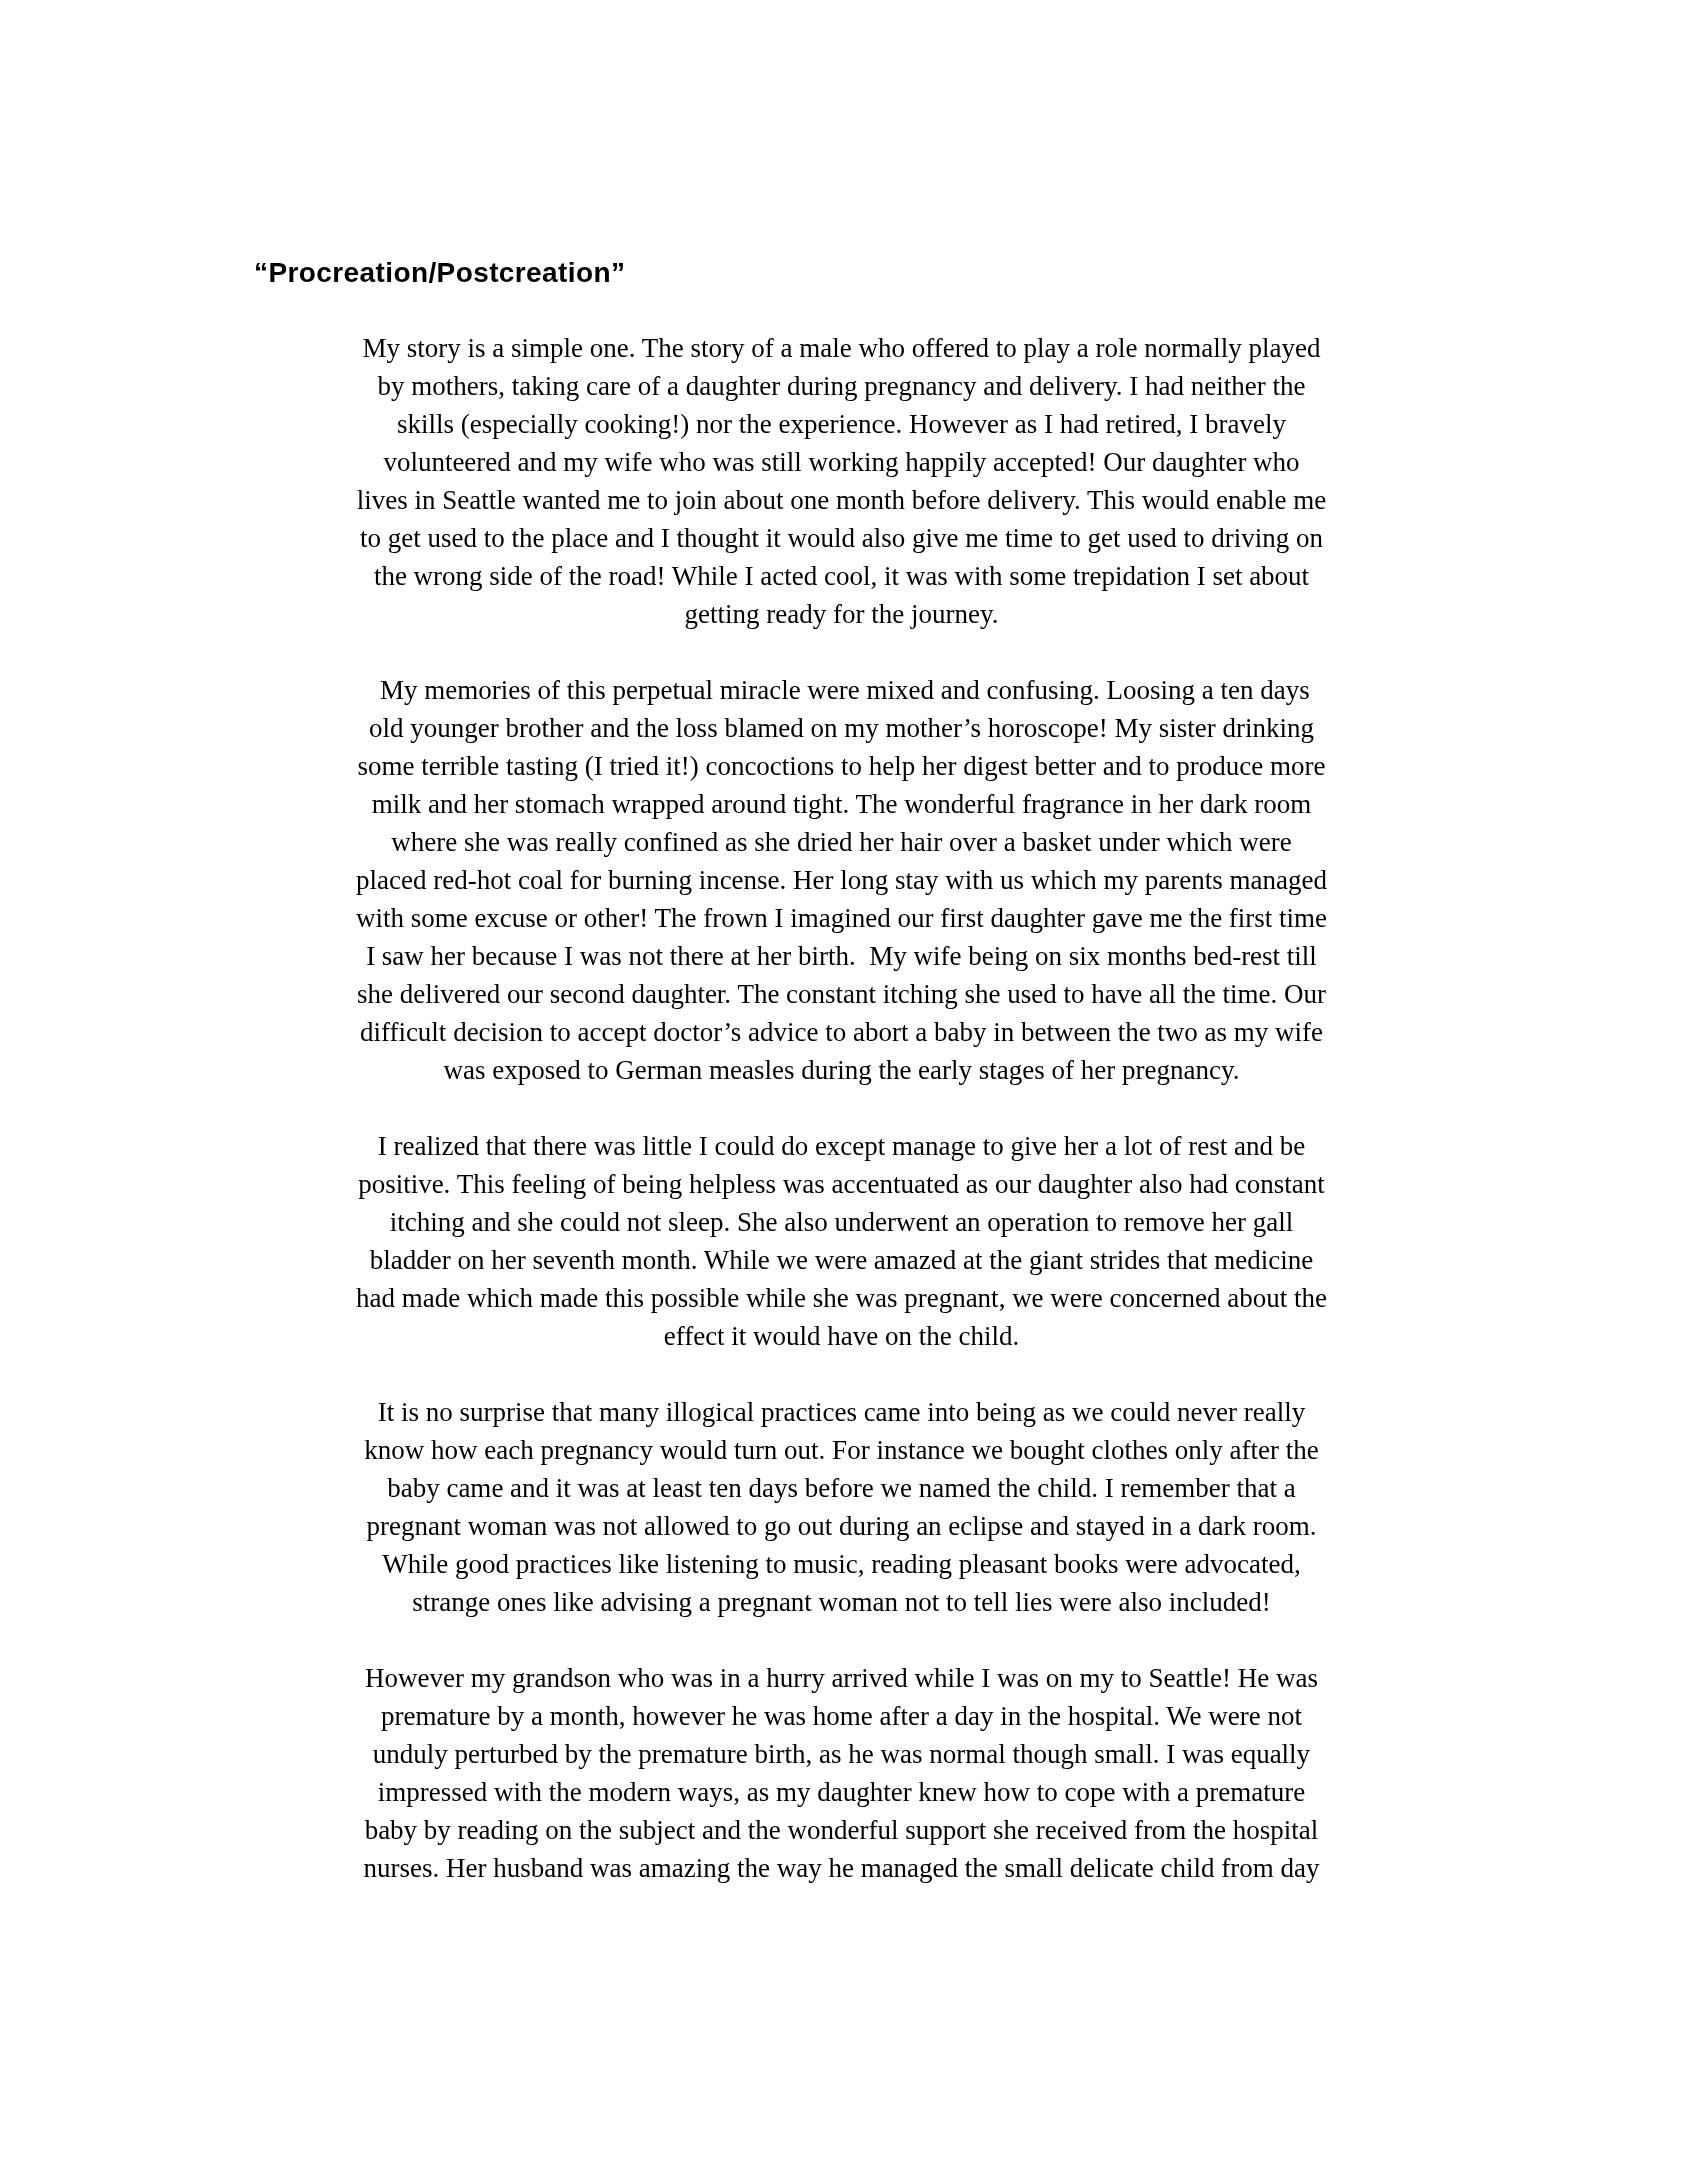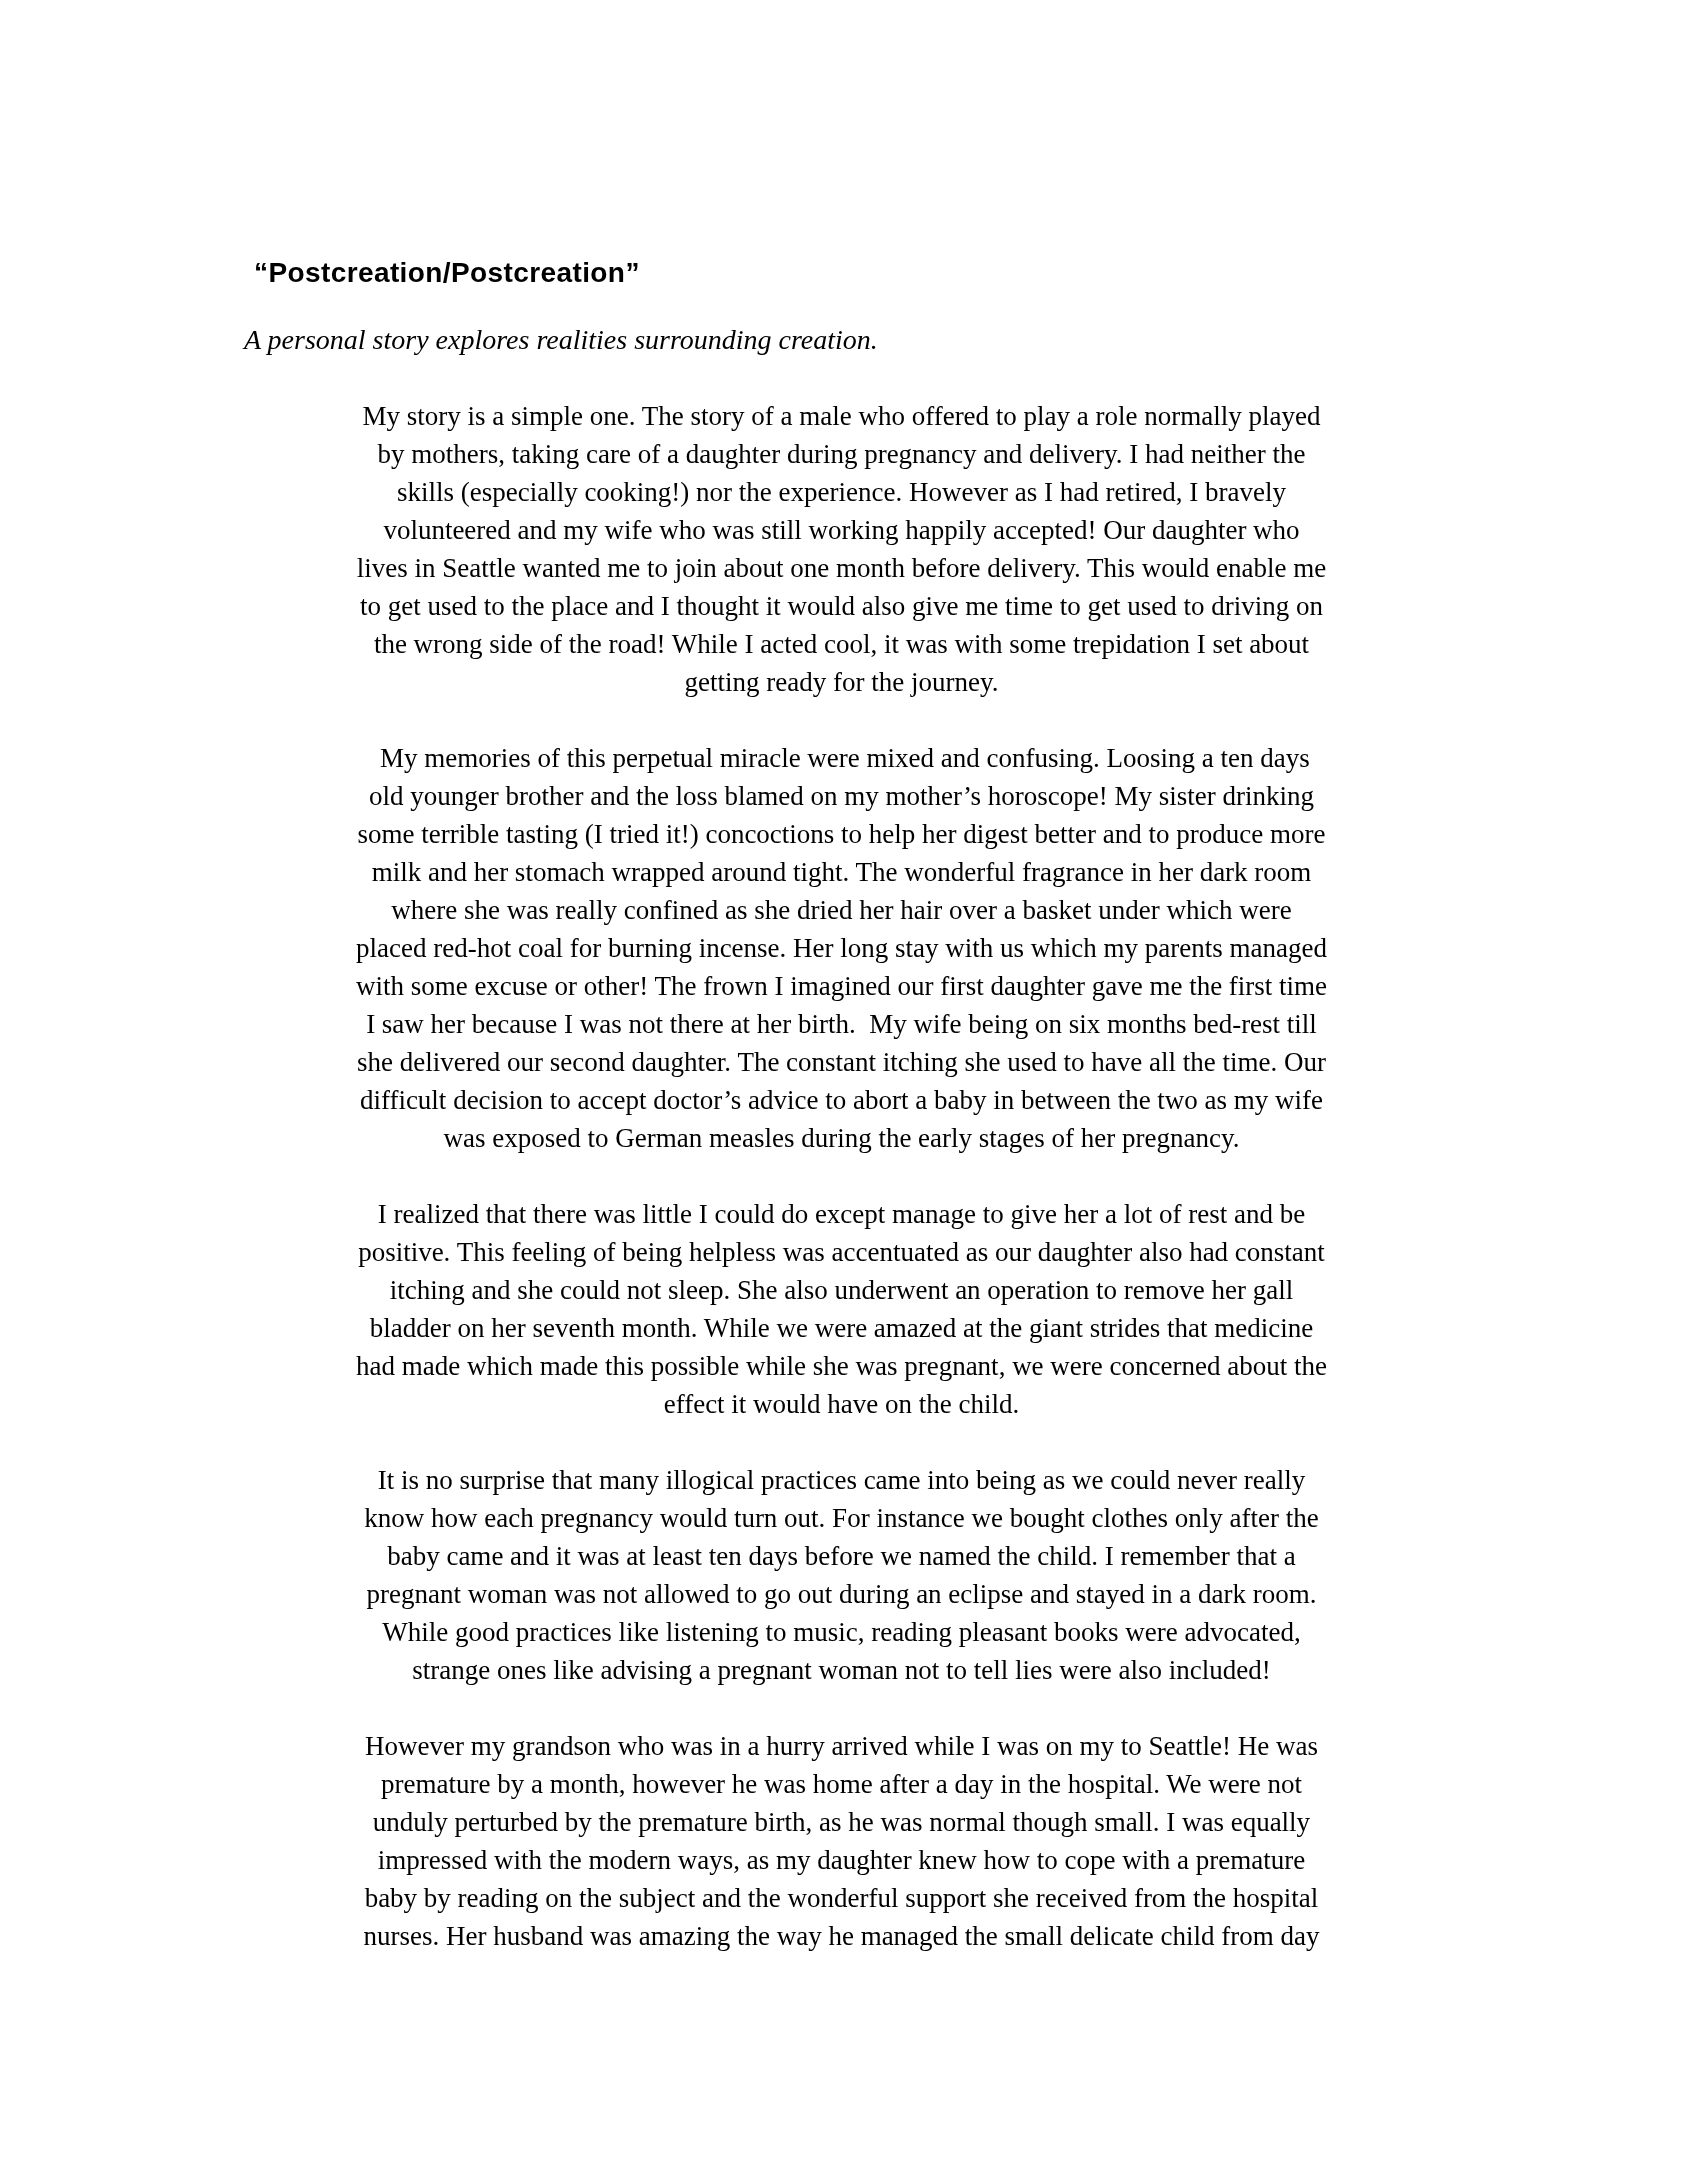--- a/index.html
+++ b/index.html
@@ -37,23 +37,22 @@
     line-height: 38px;
     margin: 0 0 38px 0;
     white-space: pre; 
     text-align: center;
   }
 </style>
 </head>
 <body>
 
 <div class="page">
-  <h1 class="doc-title">“Postcreation/Postcreation”</h1>
+  <h1 class="doc-title">“Procreation/Postcreation”</h1>
 
-  <p class="doc-subtitle">A personal story explores realities surrounding creation.</p>
 
   <div class="doc-body">
     <p class="par">My story is a simple one. The story of a male who offered to play a role normally played
 by mothers, taking care of a daughter during pregnancy and delivery. I had neither the
 skills (especially cooking!) nor the experience. However as I had retired, I bravely
 volunteered and my wife who was still working happily accepted! Our daughter who
 lives in Seattle wanted me to join about one month before delivery. This would enable me
 to get used to the place and I thought it would also give me time to get used to driving on
 the wrong side of the road! While I acted cool, it was with some trepidation I set about
 getting ready for the journey.</p>

